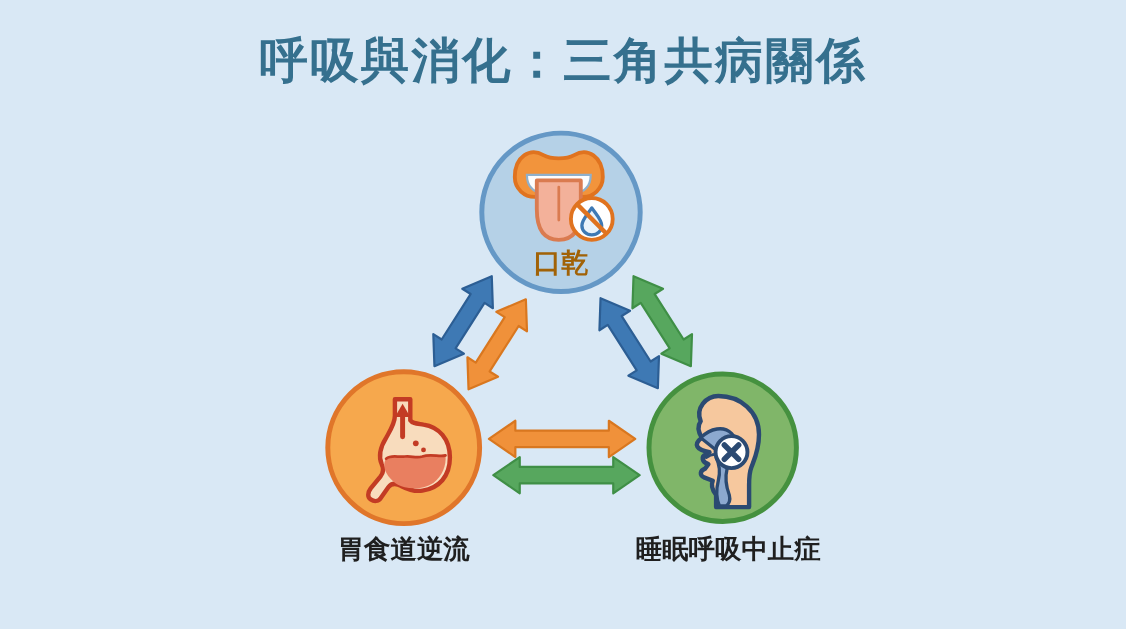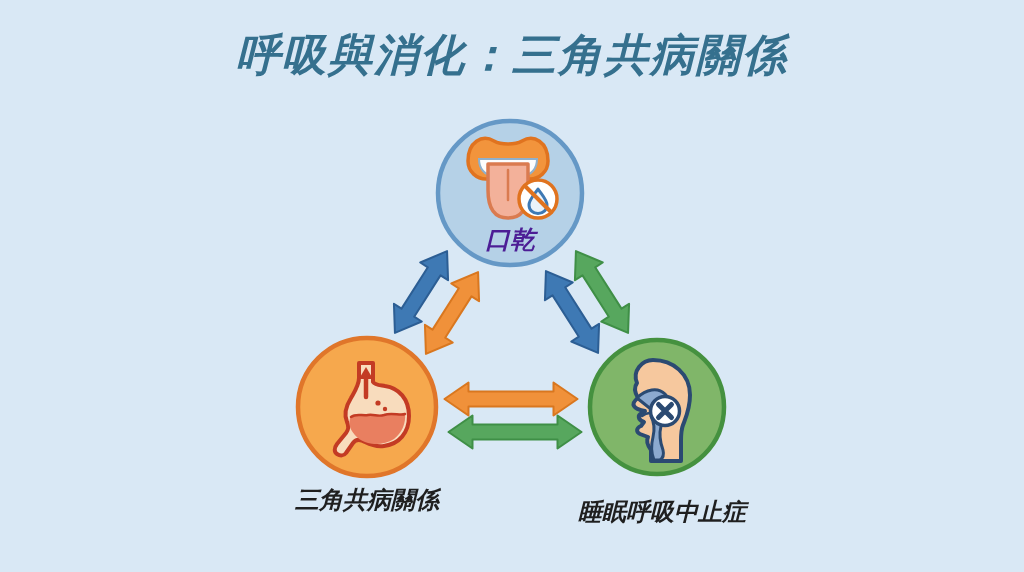--- a/index.html
+++ b/index.html
@@ -2,50 +2,50 @@
 <html><head>
 <meta charset="utf-8">
 <style>
   html, body { margin: 0; padding: 0; }
   body {
     width: 1024px; height: 572px;
     background: #d9e8f5;
     font-family: "Liberation Sans", "DejaVu Sans", sans-serif;
     overflow: hidden;
   }
-  .canvas { position: relative; width: 888px; height: 572px; font-style: italic; }
+  .canvas { position: relative; width: 888px; height: 572px; }
   .page-title {
     position: absolute;
     top: 26px; left: 0; width: 1024px;
     margin: 0;
     text-align: center;
     font-size: 44px;
     font-weight: bold;
     letter-spacing: 2px;
     color: #35708e;
   }
   .diagram-svg { position: absolute; top: 0; left: 0; }
   .node-label-top {
     position: absolute;
     left: 430px; top: 226px; width: 160px;
     text-align: center;
     font-size: 25px; line-height: 27px;
     font-weight: 600;
-    color: #4c1d95;
+    color: #a16207;
   }
   .label-block {
     position: absolute;
     top: 485px;
     text-align: center;
     font-size: 24px; line-height: 29px;
     font-weight: 600;
     color: #1f1f1f;
   }
   .label-block-gerd { left: 247px; width: 240px; }
-  .label-block-osa  { left: 532px; width: 260px; margin-top: 12px; }
+  .label-block-osa  { left: 532px; width: 260px; }
 </style>
 </head>
 <body>
 
 <div class="canvas">
 
   <h1 class="page-title">呼吸與消化：三角共病關係</h1>
 
   <svg class="diagram-svg" width="1024" height="572" viewBox="0 0 1024 572">
 
@@ -106,20 +106,20 @@
 
     <g>
       <path transform="translate(511,399)" d="M -66.5 0 L -42.5 -16.5 L -42.5 -7.5 L 42.5 -7.5 L 42.5 -16.5 L 66.5 0 L 42.5 16.5 L 42.5 7.5 L -42.5 7.5 L -42.5 16.5 Z" fill="#f0913a" stroke="#d9771f" stroke-width="2" stroke-linejoin="round"></path>
       <path transform="translate(515,432)" d="M -66.5 0 L -42.5 -16.5 L -42.5 -7.5 L 42.5 -7.5 L 42.5 -16.5 L 66.5 0 L 42.5 16.5 L 42.5 7.5 L -42.5 7.5 L -42.5 16.5 Z" fill="#57a75e" stroke="#3f8f46" stroke-width="2" stroke-linejoin="round"></path>
     </g>
   </svg>
 
   <div class="node-label-top">口乾</div>
 
   <div class="label-block label-block-gerd">
-    <div>三角共病關係</div>
+    <div>胃食道逆流</div>
   </div>
 
   <div class="label-block label-block-osa">
     <div>睡眠呼吸中止症</div>
   </div>
 
 </div>
 
 </body></html>

